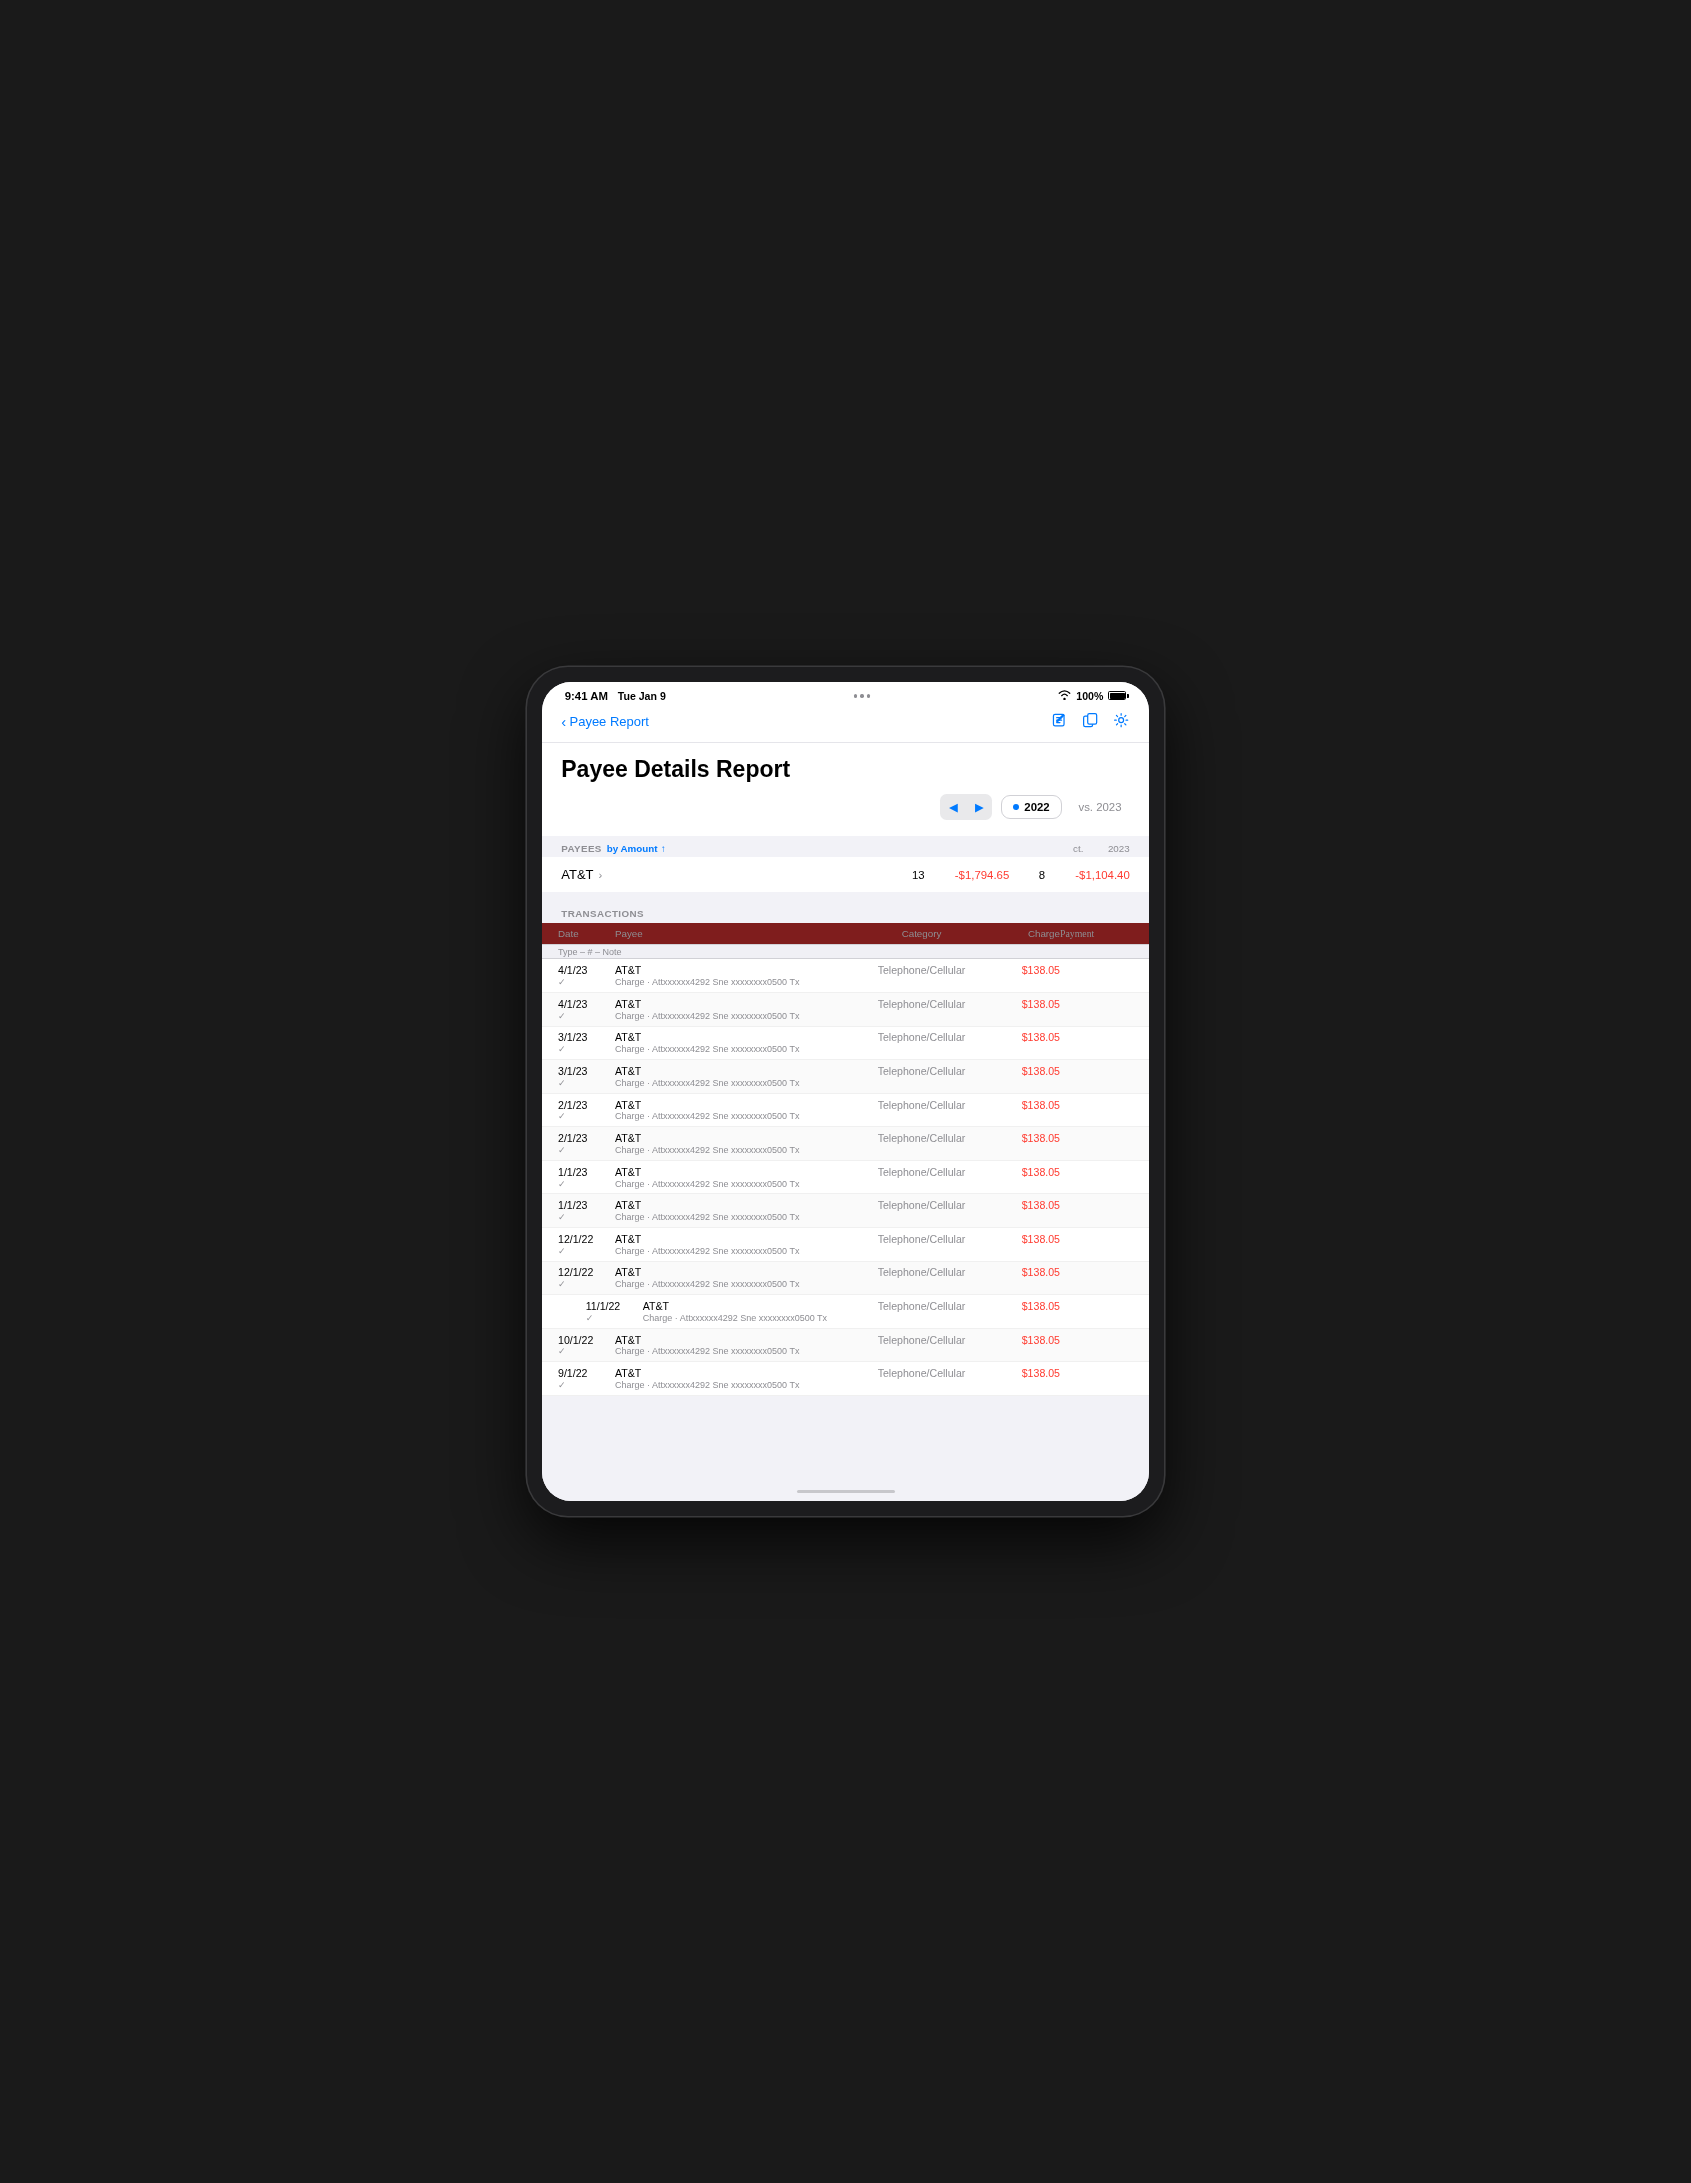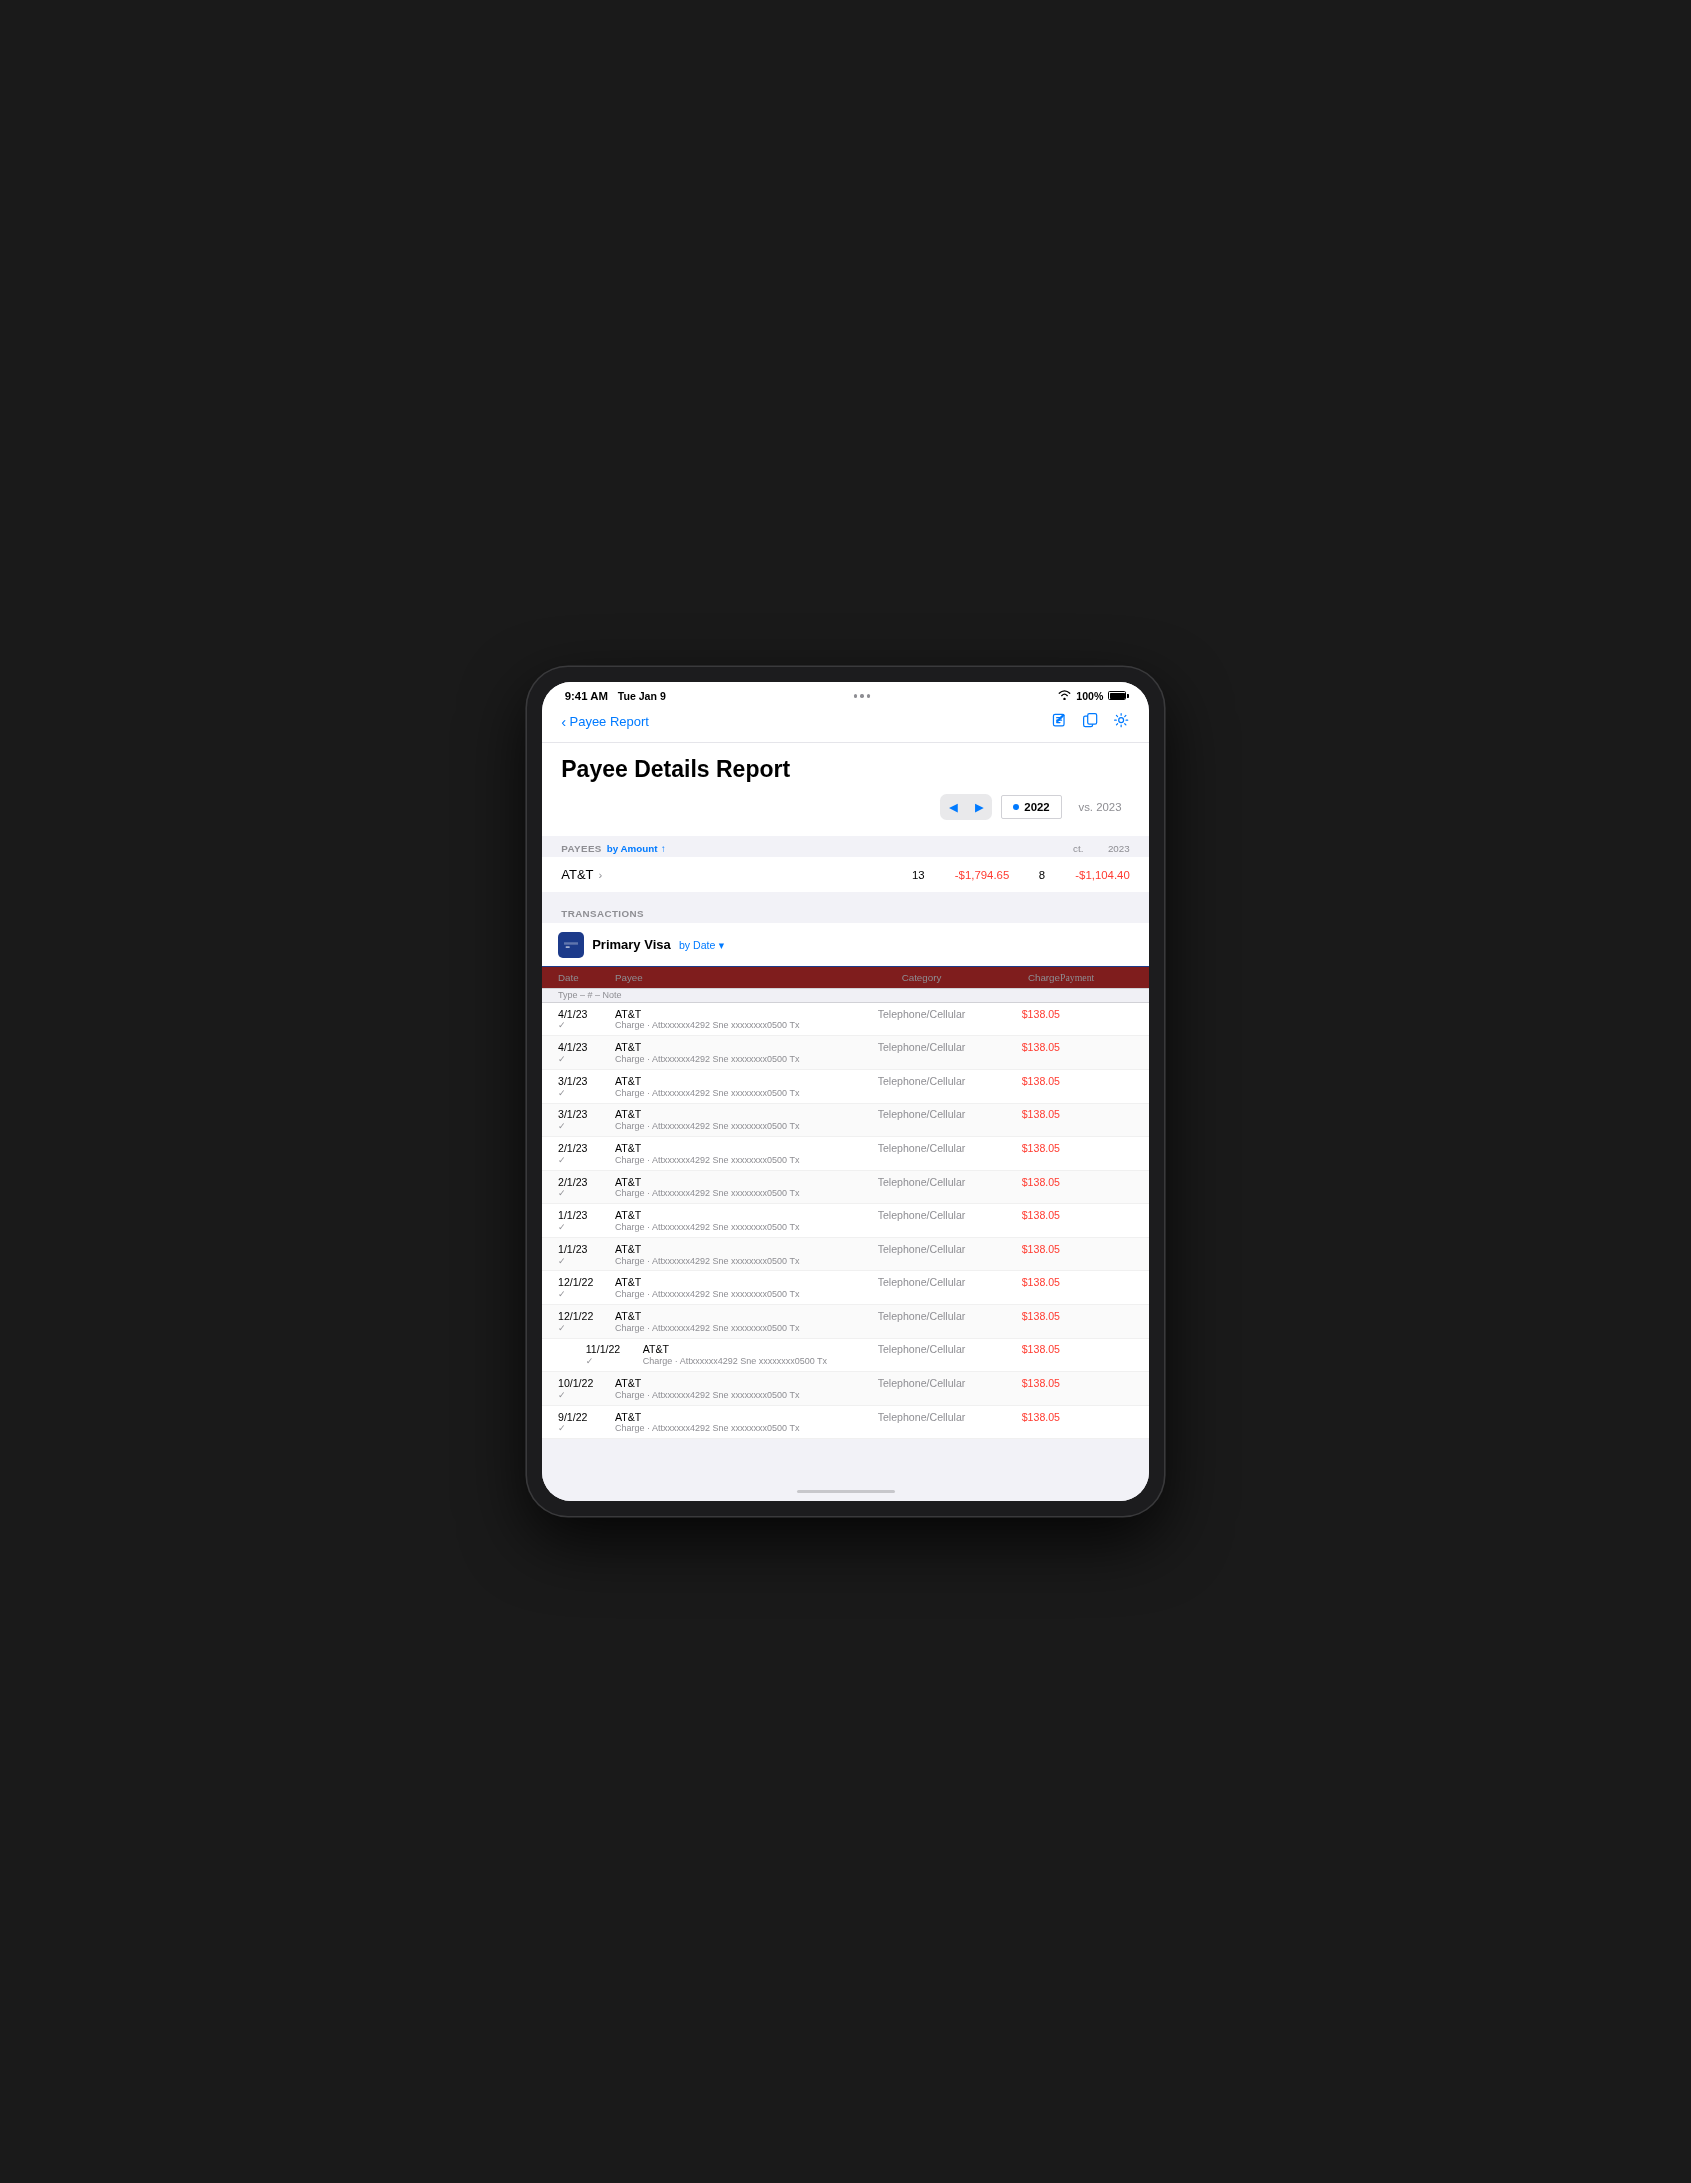--- a/index.html
+++ b/index.html
@@ -162,21 +162,21 @@
     }
 
     .year-nav-group .year-nav-btn {
       background: transparent;
       border-radius: 0;
     }
 
     .year-current-btn {
       background: #fff;
       border: 0.8px solid #d1d1d6;
-      border-radius: 2px;
+      border-radius: 9px;
       padding: 4.9px 11.4px;
       font-size: 11.4px;
       font-weight: 600;
       cursor: pointer;
       display: flex;
       align-items: center;
       gap: 4.9px;
     }
 
     .year-dot {
@@ -496,34 +496,20 @@
           <span class="payee-count-2">8</span>
           <span class="payee-amount-2">-$1,104.40</span>
         </div>
       </div>
 
       <div class="transactions-section">
         <div class="transactions-label">TRANSACTIONS</div>
 
         <div class="transactions-card">
 
-          <div class="account-header">
-            <div class="account-icon">
-              <svg width="14.7" height="11.4" viewBox="0 0 18 14" fill="none">
-                <rect x="0" y="0" width="18" height="14" rx="2" fill="#1c3a8a"></rect>
-                <rect x="0" y="4" width="18" height="3" fill="#fff" opacity="0.3"></rect>
-                <rect x="2" y="9" width="5" height="2" rx="0.5" fill="#fff" opacity="0.6"></rect>
-              </svg>
-            </div>
-            <span class="account-name">Primary Visa</span>
-            <div class="account-sort">
-              <span>by Date</span>
-              <span>▾</span>
-            </div>
-          </div>
 
           <div class="col-headers">
             <span>Date</span>
             <span>Payee</span>
             <span style="text-align:center;">Category</span>
             <span style="text-align:right;">Charge</span>
             <span style="font-family:Liberation Serif, serif;">Payment</span>
           </div>
           <div style="padding: 1.6px 16.3px; font-size: 9px; color: #8e8e93; background: #f0f0f5; border-bottom: 0.8px solid #d1d1d6;">Type – # – Note</div>
 

